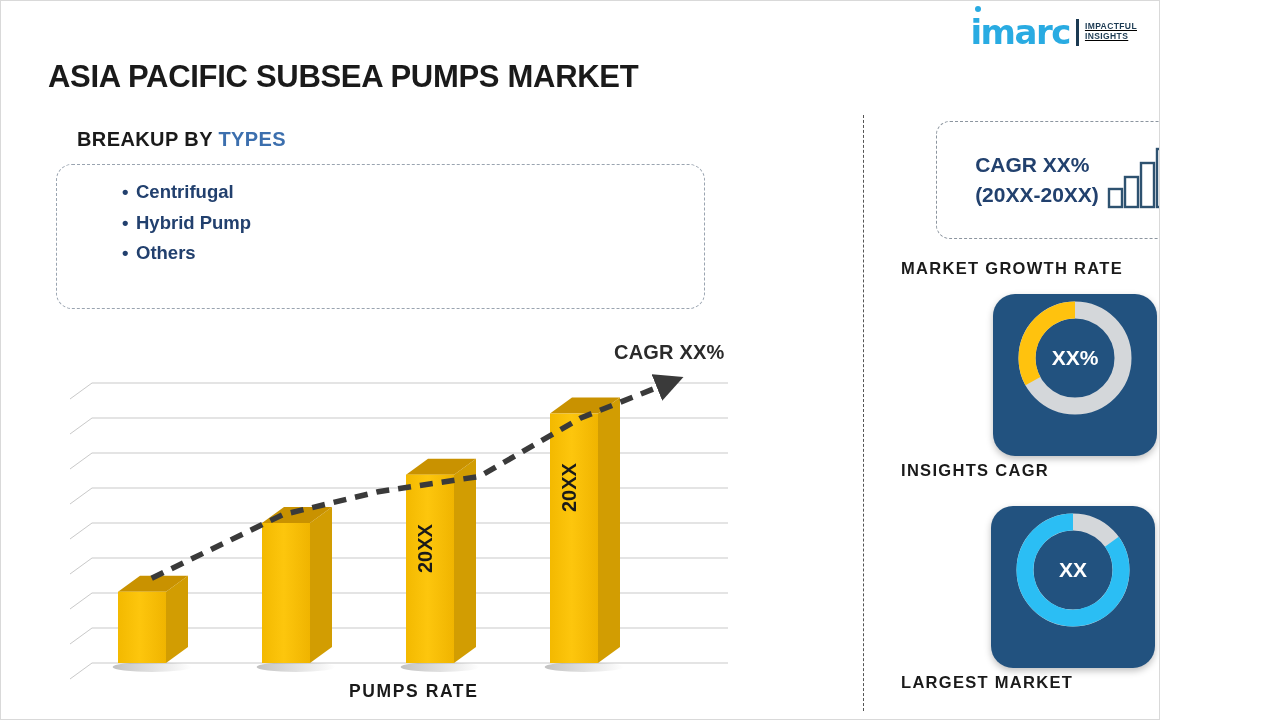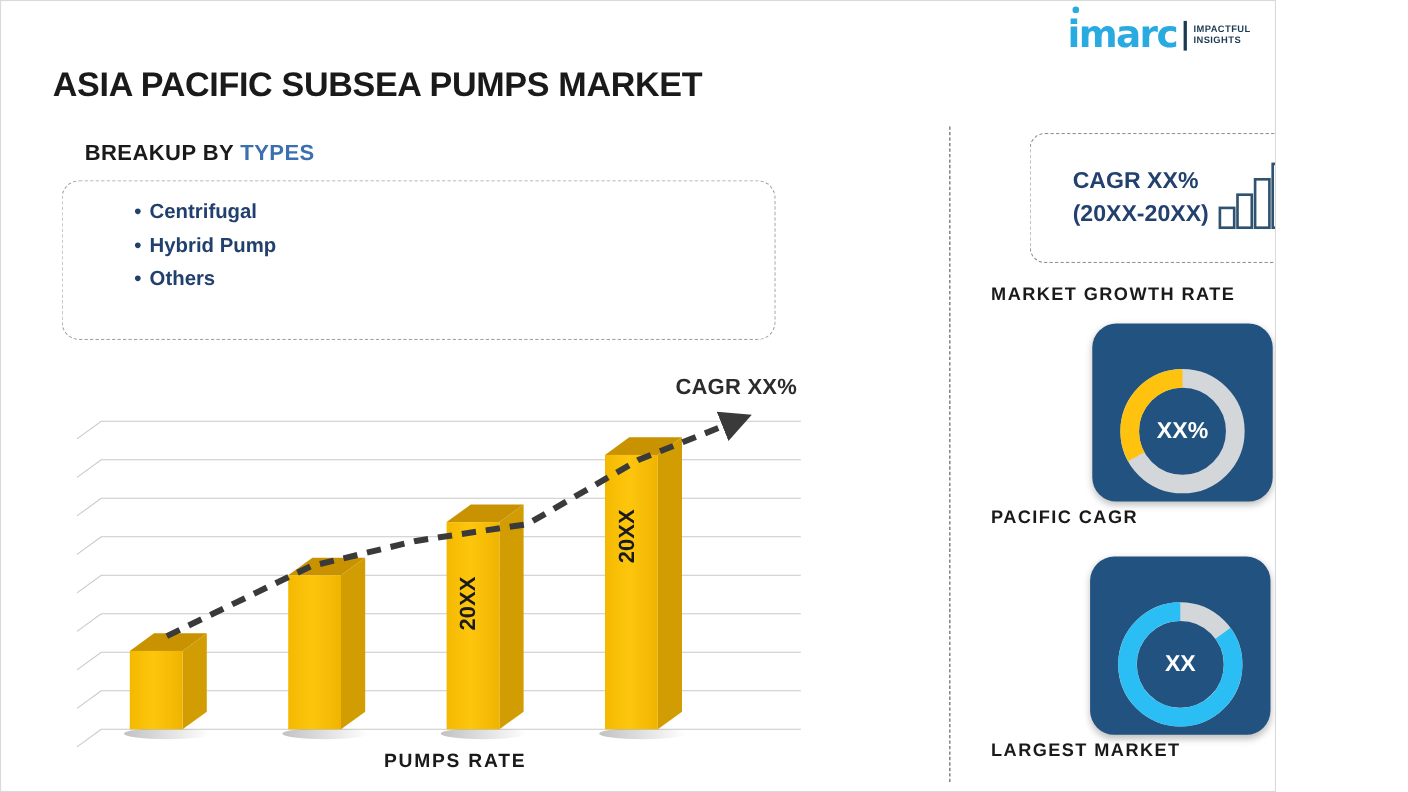--- a/index.html
+++ b/index.html
@@ -49,20 +49,21 @@
   #logo .bar {
     width: 3px;
     height: 27px;
     background: #1b3a52;
   }
   #logo .tag {
     display: flex;
     flex-direction: column;
     justify-content: center;
     line-height: 1.15;
+    text-decoration: underline;
   }
   #logo .tag span {
     font-size: 8.5px;
     font-weight: 700;
     letter-spacing: 0.4px;
     color: #1b3a52;
   }
 
   
   #title {
@@ -202,21 +203,21 @@
   #caption-market { left: 0; top: 562px; }
 
   .donut-card {
     position: absolute;
     width: 164px;
     height: 162px;
     border-radius: 22px;
     background: #22527F;
     box-shadow: 0 3px 7px rgba(0,0,0,0.25);
     display: flex;
-    align-items: flex-end;
+    align-items: flex-start;
     justify-content: center;
   }
   #donut-card-cagr   { left: 92px; top: 183px; }
   #donut-card-market { left: 90px; top: 395px; }
 
   .donut-wrap { position: relative; width: 128px; height: 128px; }
   .donut-wrap svg { display: block; }
   .donut-value {
     position: absolute;
     inset: 0;
@@ -349,21 +350,21 @@
     <div class="donut-card" id="donut-card-cagr">
       <div class="donut-wrap">
         <svg width="128" height="128" viewBox="0 0 128 128">
           <circle cx="64" cy="64" r="48" fill="none" stroke="#D4D7DA" stroke-width="17"></circle>
           <path id="arc-cagr" fill="none" stroke="#FFC20E" stroke-width="17" d="M 64 16 A 48 48 0 0 0 21.937279357894553 87.12417635688234"></path>
         </svg>
         <div class="donut-value">XX%</div>
       </div>
     </div>
 
-    <div class="panel-caption" id="caption-cagr">PACIFIC CAGR</div>
+    <div class="panel-caption" id="caption-cagr">INSIGHTS CAGR</div>
 
     <div class="donut-card" id="donut-card-market">
       <div class="donut-wrap">
         <svg width="128" height="128" viewBox="0 0 128 128">
           <circle cx="64" cy="64" r="48" fill="none" stroke="#D4D7DA" stroke-width="17"></circle>
           <path id="arc-market" fill="none" stroke="#2BBEF4" stroke-width="17" d="M 64 16 A 48 48 0 1 0 102.83281572999746 35.786307889961265"></path>
         </svg>
         <div class="donut-value">XX</div>
       </div>
     </div>

